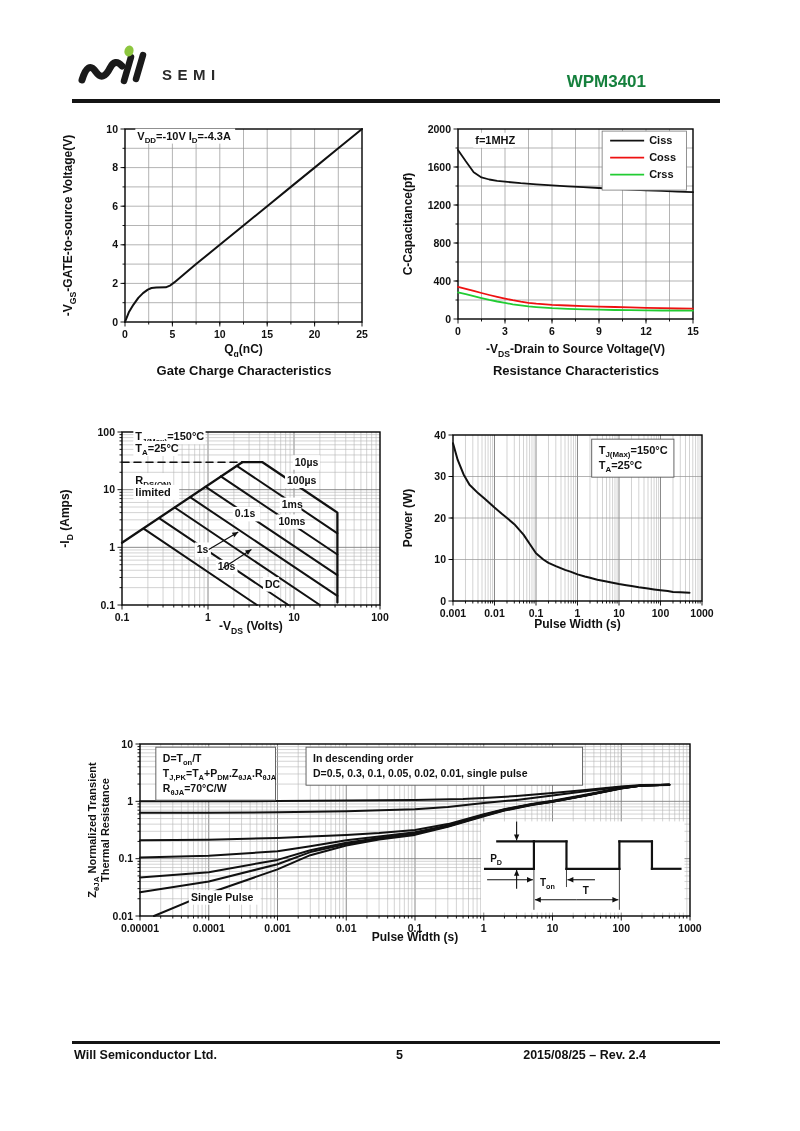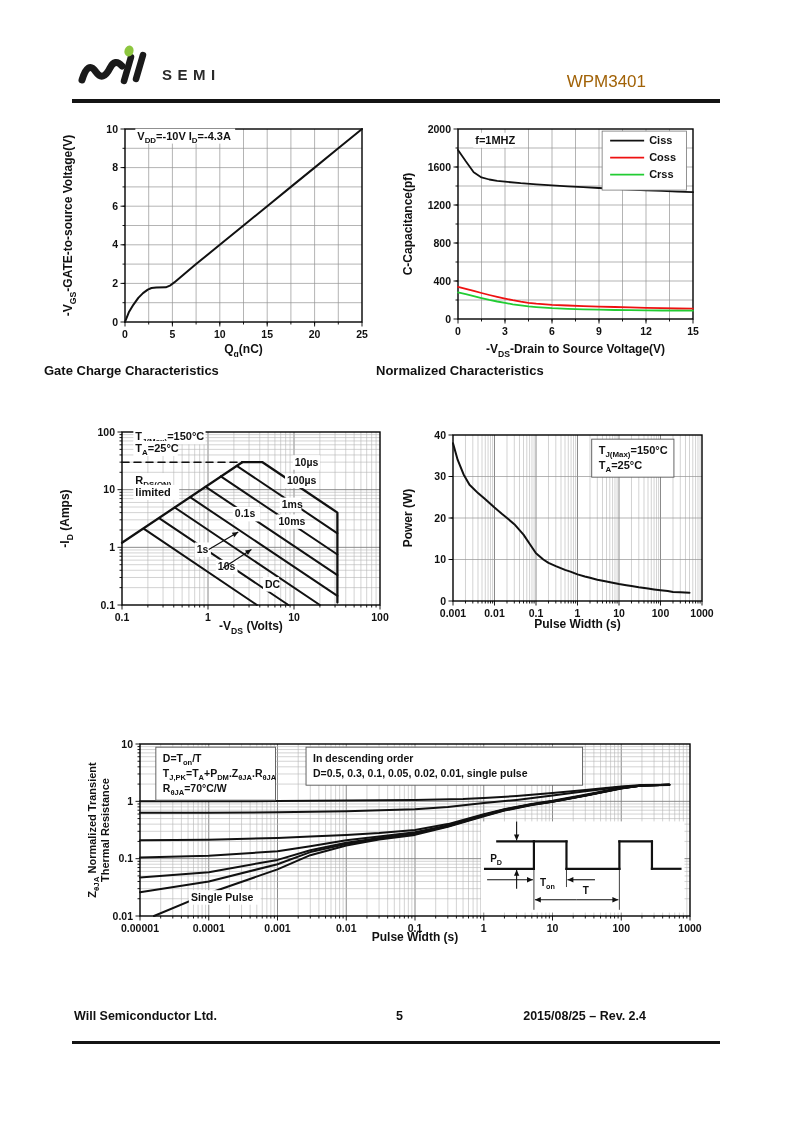--- a/index.html
+++ b/index.html
@@ -1,24 +1,24 @@
 <!DOCTYPE html>
 <html><head>
 <meta charset="utf-8">
 <style>
   html,body{margin:0;padding:0;background:#fff;}
   .page{position:relative;width:720px;height:1131px;background:#fff;overflow:hidden;
         font-family:"Liberation Sans","DejaVu Sans",sans-serif;color:#111;}
   .rule{position:absolute;background:#141414;}
-  .partno{position:absolute;top:72px;right:74px;font-weight:normal;font-size:17px;color:#a16207;}
+  .partno{position:absolute;top:72px;right:74px;font-weight:bold;font-size:17px;color:#15803d;}
   .chart-block{position:absolute;}
   .chart-block svg{display:block;}
-  .chart-title{position:absolute;width:400px;font-weight:bold;font-size:13px;
+  .chart-title{position:absolute;width:400px;text-align:center;font-weight:bold;font-size:13px;
                color:#111;white-space:pre-line;line-height:1.22;}
-  .footer-text{position:absolute;top:1009px;font-weight:bold;font-size:12.5px;color:#111;}
+  .footer-text{position:absolute;top:1048px;font-weight:bold;font-size:12.5px;color:#111;}
 </style>
 </head>
 <body>
 
 <div class="page">
 
   <svg style="position:absolute;left:74px;top:42px;" width="210" height="54" viewBox="0 0 210 54">
     <path d="M8,38 Q14,18 22,30 Q29,40 36,26 Q41,16 48,24" fill="none" stroke="#1a1a1a" stroke-width="7" stroke-linecap="round"></path>
     <path d="M57,15 L50,39" fill="none" stroke="#1a1a1a" stroke-width="6.5" stroke-linecap="round"></path>
     <path d="M69,13 L62,37" fill="none" stroke="#1a1a1a" stroke-width="6.5" stroke-linecap="round"></path>
@@ -173,21 +173,21 @@
         <rect x="202.13333333333333" y="26.090000000000003" width="84.26" height="59" fill="#fff" stroke="#777" stroke-width="0.8"></rect>
         <line x1="210.13333333333333" y1="35.59" x2="244.13333333333333" y2="35.59" stroke="#111111" stroke-width="1.8"></line>
         <text x="249.13333333333333" y="39.09" font-size="11" font-weight="bold" fill="#111">Ciss</text>
         <line x1="210.13333333333333" y1="52.59" x2="244.13333333333333" y2="52.59" stroke="#ee1111" stroke-width="1.8"></line>
         <text x="249.13333333333333" y="56.09" font-size="11" font-weight="bold" fill="#111">Coss</text>
         <line x1="210.13333333333333" y1="69.59" x2="244.13333333333333" y2="69.59" stroke="#22cc33" stroke-width="1.8"></line>
         <text x="249.13333333333333" y="73.09" font-size="11" font-weight="bold" fill="#111">Crss</text>
         <text x="175.5" y="248" font-size="12" font-weight="bold" fill="#111" text-anchor="middle"><tspan dy="0.00" font-size="12">-V</tspan><tspan dy="3.60" font-size="8.64">DS</tspan><tspan dy="-3.60" font-size="12">-Drain to Source Voltage(V)</tspan></text>
         <text x="12" y="119" font-size="12" font-weight="bold" fill="#111" text-anchor="middle" transform="rotate(-90 12 119)"><tspan dy="0.00" font-size="12">C-Capacitance(pf)</tspan></text>
       </svg>
-    <div class="chart-title" style="left:-24px;top:258px;">Normalized Characteristics</div>
+    <div class="chart-title" style="left:-24px;top:258px;">Resistance Characteristics</div>
   </div>
 
   <div class="chart-block" style="left:55px;top:420px;">
     <svg width="340" height="214" viewBox="0 0 340 214">
         <rect x="67" y="12" width="258" height="173" fill="#fff"></rect>
         <line x1="92.88857962710239" y1="12" x2="92.88857962710239" y2="185" stroke="#b6b6b6" stroke-width="0.6"></line>
         <line x1="92.88857962710239" y1="185" x2="92.88857962710239" y2="187.5" stroke="#000" stroke-width="0.9"></line>
         <line x1="108.03242790589097" y1="12" x2="108.03242790589097" y2="185" stroke="#b6b6b6" stroke-width="0.6"></line>
         <line x1="108.03242790589097" y1="185" x2="108.03242790589097" y2="187.5" stroke="#000" stroke-width="0.9"></line>
         <line x1="118.77715925420476" y1="12" x2="118.77715925420476" y2="185" stroke="#b6b6b6" stroke-width="0.6"></line>

